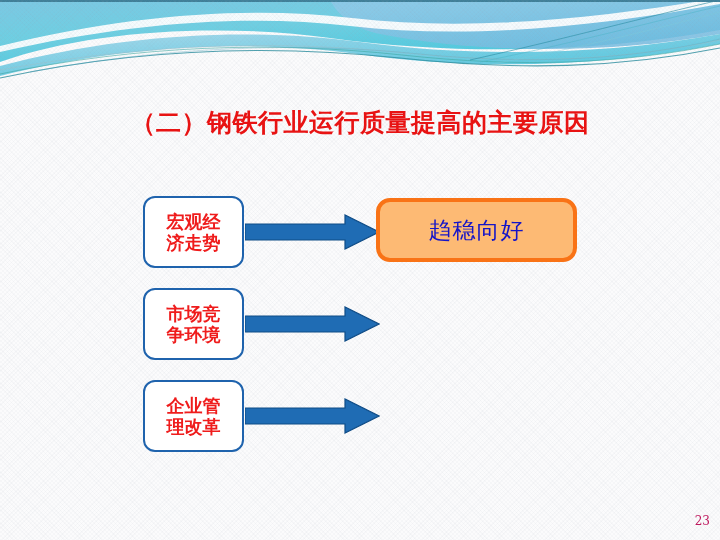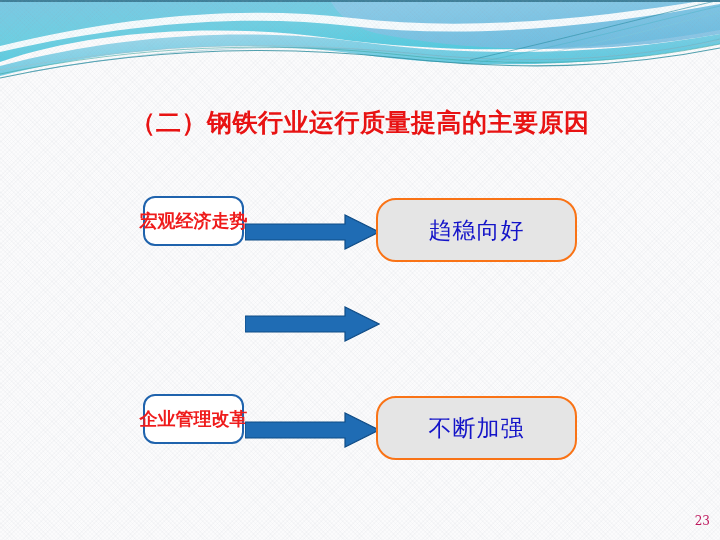--- a/index.html
+++ b/index.html
@@ -77,34 +77,34 @@
   }
 
   .row {
     position: absolute;
     left: 0;
     width: 720px;
     height: 80px;
   }
   .row.r0 { top: 196px; }
   .row.r1 { top: 288px; }
-  .row.r2 { top: 394px; }
+  .row.r2 { top: 380px; }
 
   .cause-box {
     position: absolute;
     left: 143px;
     top: 0;
     width: 101px;
-    height: 50px;
+    height: 72px;
     box-sizing: border-box;
     border: 2px solid #1f63ad;
     border-radius: 12px;
     background: #ffffff;
     display: flex;
-    flex-direction: row;
+    flex-direction: column;
     align-items: center;
     justify-content: center;
     line-height: 1.18;
   }
   .cause-line {
     font-family: "DejaVu Serif", "Liberation Serif", serif;
     font-weight: bold;
     font-size: 18px;
     color: #ef1c1c;
     white-space: nowrap;
@@ -118,23 +118,23 @@
     height: 36px;
   }
 
   .effect-box {
     position: absolute;
     left: 376px;
     top: 2px;
     width: 201px;
     height: 64px;
     box-sizing: border-box;
-    border: 2px solid #f97316;
-    border-radius: 20px;
-    background: #e5e5e5;
+    border: 4px solid #f97316;
+    border-radius: 14px;
+    background: #fdba74;
     display: flex;
     align-items: center;
     justify-content: center;
   }
   .effect-label {
     font-family: "DejaVu Serif", "Liberation Serif", serif;
     font-size: 23px;
     color: #1414c8;
     white-space: nowrap;
     letter-spacing: 1px;
@@ -207,36 +207,37 @@
       </div>
       <svg class="arrow" viewBox="0 0 135 36" preserveAspectRatio="none">
         <polygon points="0,10 100,10 100,1 134,18 100,35 100,26 0,26" fill="#1f6cb4" stroke="#0f4c86" stroke-width="1.2" stroke-linejoin="miter"></polygon>
       </svg>
       <div class="effect-box">
         <span class="effect-label">趋稳向好</span>
       </div>
     </div>
 
     <div class="row r1">
+      <div class="cause-box">
+        <span class="cause-line">市场竞</span>
+        <span class="cause-line">争环境</span>
+      </div>
       <svg class="arrow" viewBox="0 0 135 36" preserveAspectRatio="none">
         <polygon points="0,10 100,10 100,1 134,18 100,35 100,26 0,26" fill="#1f6cb4" stroke="#0f4c86" stroke-width="1.2" stroke-linejoin="miter"></polygon>
       </svg>
     </div>
 
     <div class="row r2">
       <div class="cause-box">
         <span class="cause-line">企业管</span>
         <span class="cause-line">理改革</span>
       </div>
       <svg class="arrow" viewBox="0 0 135 36" preserveAspectRatio="none">
         <polygon points="0,10 100,10 100,1 134,18 100,35 100,26 0,26" fill="#1f6cb4" stroke="#0f4c86" stroke-width="1.2" stroke-linejoin="miter"></polygon>
       </svg>
-      <div class="effect-box">
-        <span class="effect-label">不断加强</span>
-      </div>
     </div>
 
   </div>
 
   <div id="page-number">23</div>
 
   <div id="texture"></div>
 
 </div>
 

